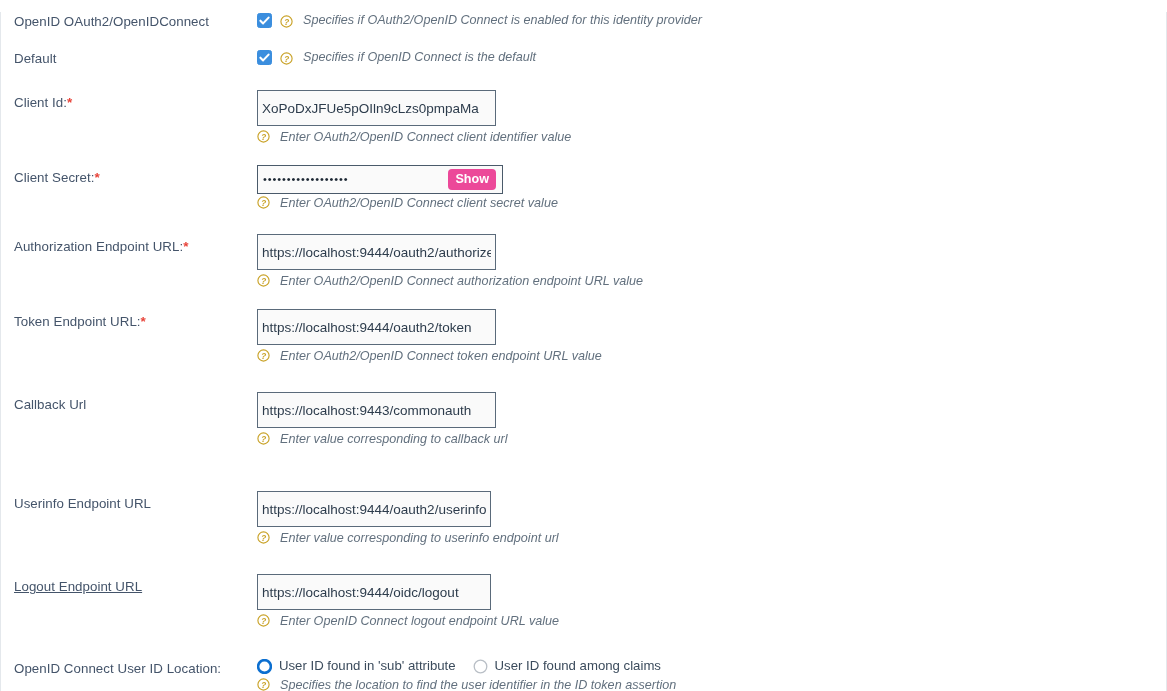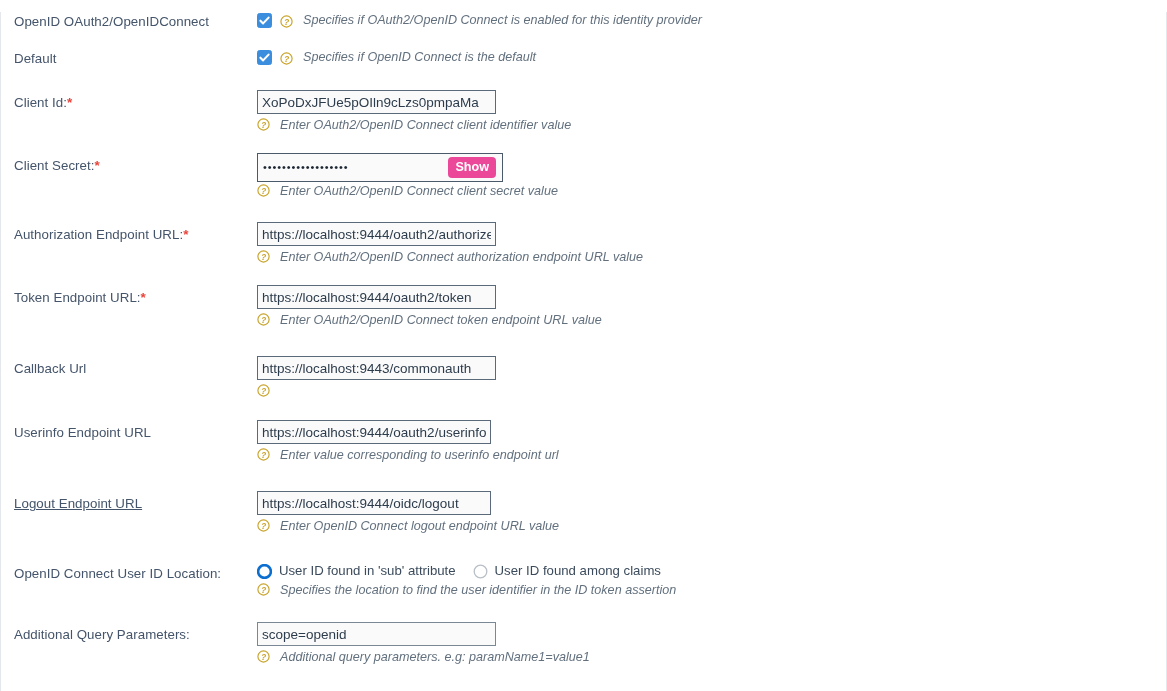--- a/index.html
+++ b/index.html
@@ -51,21 +51,21 @@
   }
 
   .field-col {
     flex: 1 1 auto;
     position: relative;
   }
 
   
   .txt {
     box-sizing: border-box;
-    height: 24px;
+    height: 36px;
     border: 1px solid #5a6a7a;
     background: #fafafa;
     font-family: "Liberation Sans", sans-serif;
     font-size: 13.5px;
     color: #2d3c4c;
     padding: 0 4px;
     outline: none;
     display: block;
     border-radius: 0;
   }
@@ -307,25 +307,26 @@
     </div>
     <div class="field-col">
       <input class="txt w240" type="text" value="https://localhost:9443/commonauth" style="">
       <span class="help">
         <span class="qmark">
           <svg width="13" height="13" viewBox="0 0 13 13">
             <circle cx="6.5" cy="6.5" r="5.6" fill="#ffffff" stroke="#c9a227" stroke-width="1.15"></circle>
             <text x="6.5" y="9.7" text-anchor="middle" font-family="Liberation Sans, sans-serif" font-size="8.6" font-weight="700" fill="#c9a227">?</text>
           </svg>
         </span>
-      </span>
-    </div>
-  </div>
-
-  <div class="row" style="margin-top:24px;">
+        <span class="help-text">Enter value corresponding to callback url</span>
+      </span>
+    </div>
+  </div>
+
+  <div class="row" style="margin-top:44px;">
     <div class="label-col" style="padding-top:5px;">
       <span>Userinfo Endpoint URL</span>
     </div>
     <div class="field-col">
       <input class="txt w234" type="text" value="https://localhost:9444/oauth2/userinfo" style="">
       <span class="help">
         <span class="qmark">
           <svg width="13" height="13" viewBox="0 0 13 13">
             <circle cx="6.5" cy="6.5" r="5.6" fill="#ffffff" stroke="#c9a227" stroke-width="1.15"></circle>
             <text x="6.5" y="9.7" text-anchor="middle" font-family="Liberation Sans, sans-serif" font-size="8.6" font-weight="700" fill="#c9a227">?</text>

